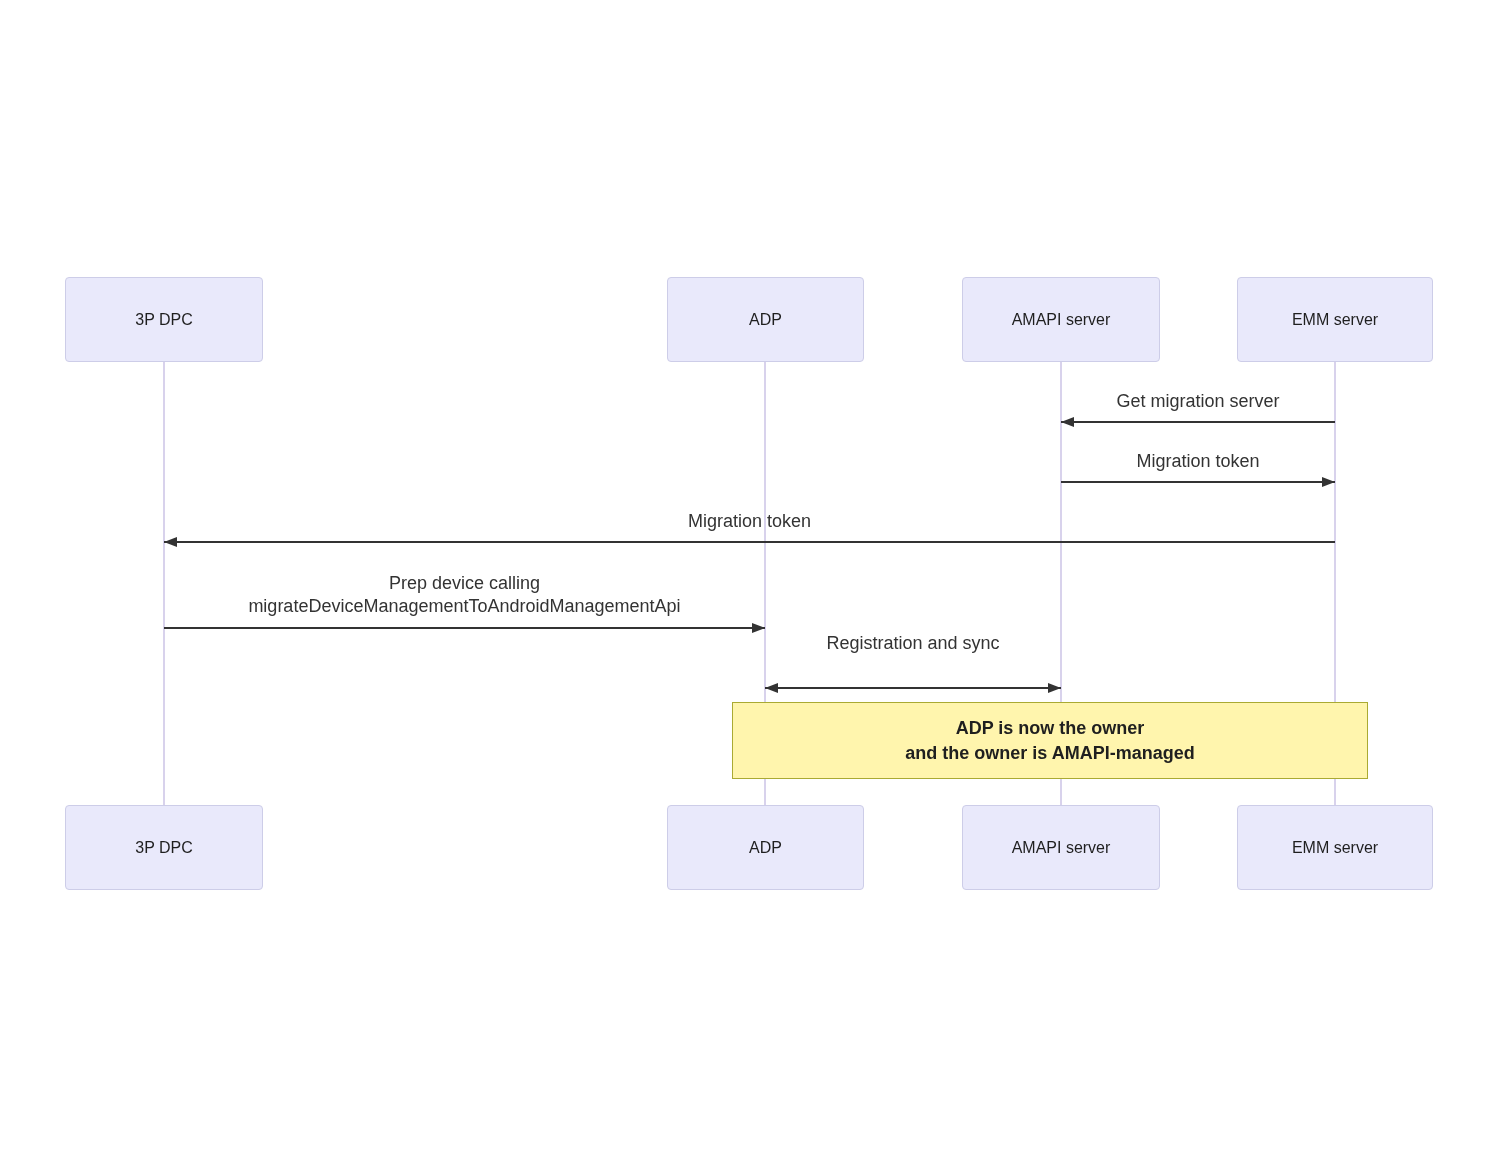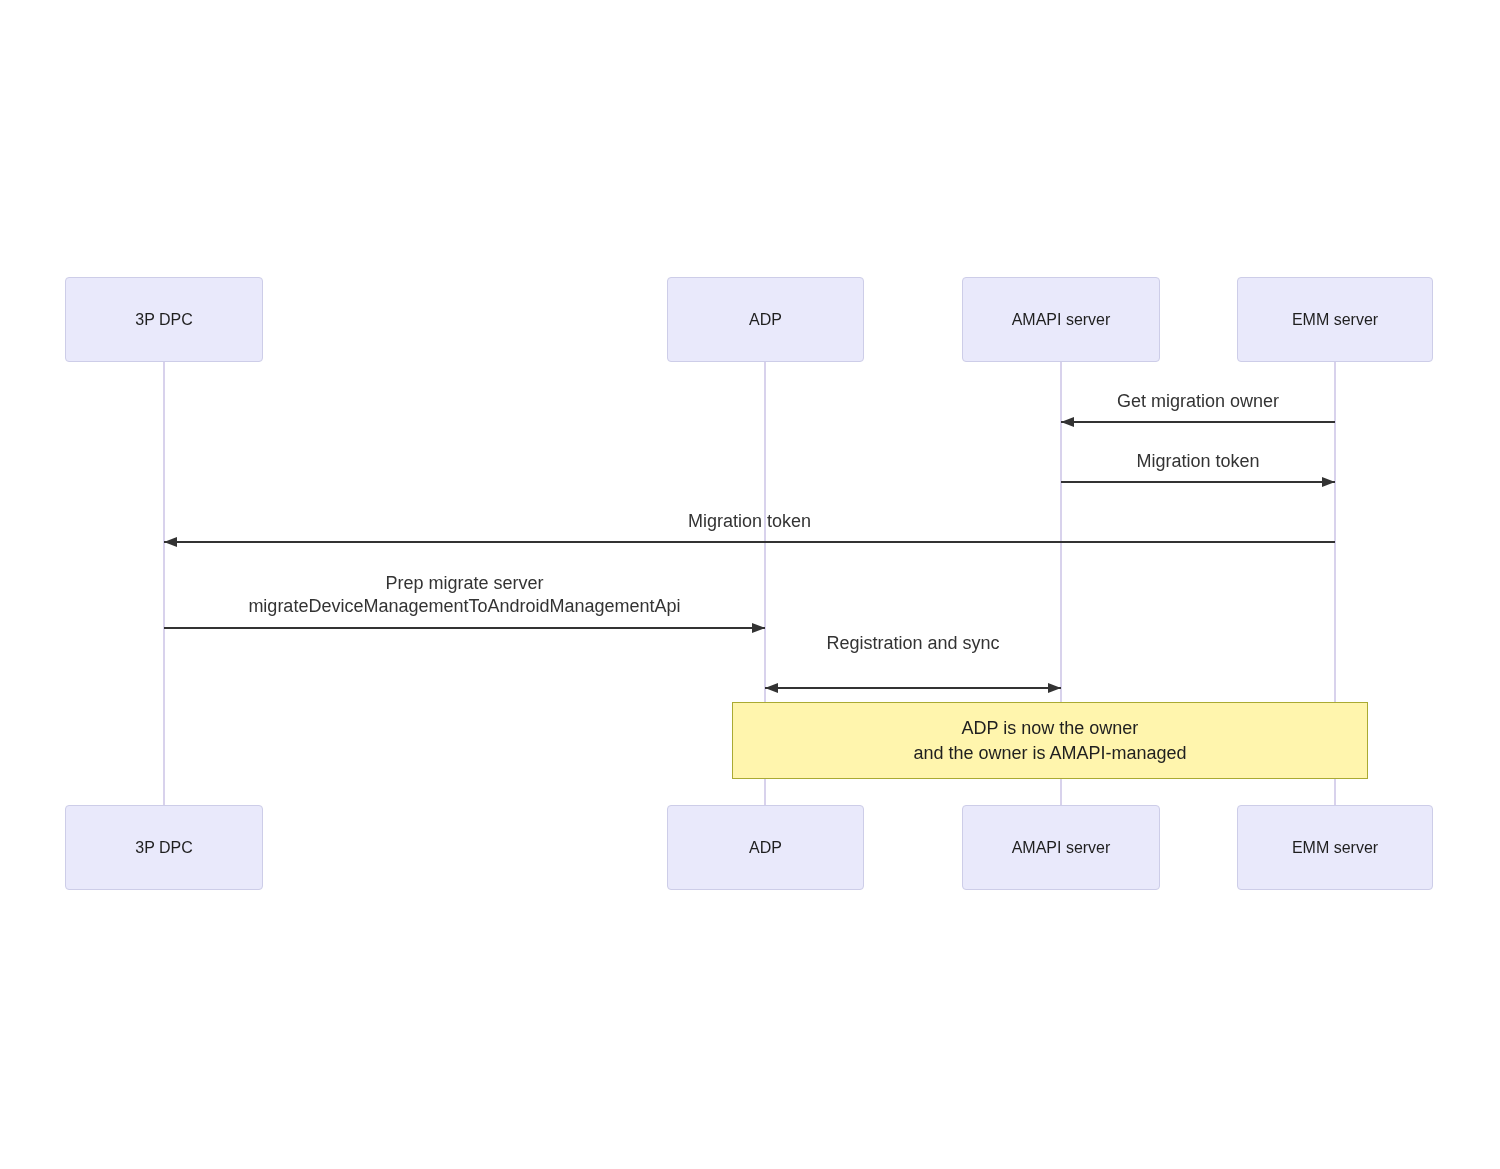--- a/index.html
+++ b/index.html
@@ -66,54 +66,55 @@
     background: #fff5ad;
     border: 1px solid #aaaa33;
     display: flex;
     flex-direction: column;
     align-items: center;
     justify-content: center;
     text-align: center;
     font-size: 18px;
     line-height: 25px;
     color: #1f1f1f;
+    font-weight: bold;
   }
 </style>
 </head>
 <body>
 
 <div id="canvas">
 
   <div class="lifeline" style="left:163px"></div>
   <div class="lifeline" style="left:764px"></div>
   <div class="lifeline" style="left:1060px"></div>
   <div class="lifeline" style="left:1334px"></div>
 
   <div class="note">
     <div>ADP is now the owner</div>
     <div>and the owner is AMAPI-managed</div>
   </div>
 
-  <div class="msg-label" style="left:1061px; width:274px; top:390px">Get migration owner</div>
+  <div class="msg-label" style="left:1061px; width:274px; top:390px">Get migration server</div>
   <div class="msg-line" style="left:1061px; width:274px; top:421px">
     <i class="head hl"></i>
   </div>
 
   <div class="msg-label" style="left:1061px; width:274px; top:450px">Migration token</div>
   <div class="msg-line" style="left:1061px; width:274px; top:481px">
     <i class="head hr"></i>
   </div>
 
   <div class="msg-label" style="left:164px; width:1171px; top:510px">Migration token</div>
   <div class="msg-line" style="left:164px; width:1171px; top:541px">
     <i class="head hl"></i>
   </div>
 
   <div class="msg-label" style="left:164px; width:601px; top:572px">
-    <div>Prep migrate server</div>
+    <div>Prep device calling</div>
     <div>migrateDeviceManagementToAndroidManagementApi</div>
   </div>
   <div class="msg-line" style="left:164px; width:601px; top:627px">
     <i class="head hr"></i>
   </div>
 
   <div class="msg-label" style="left:765px; width:296px; top:632px">Registration and sync</div>
   <div class="msg-line" style="left:765px; width:296px; top:687px">
     <i class="head hl"></i>
     <i class="head hr"></i>

